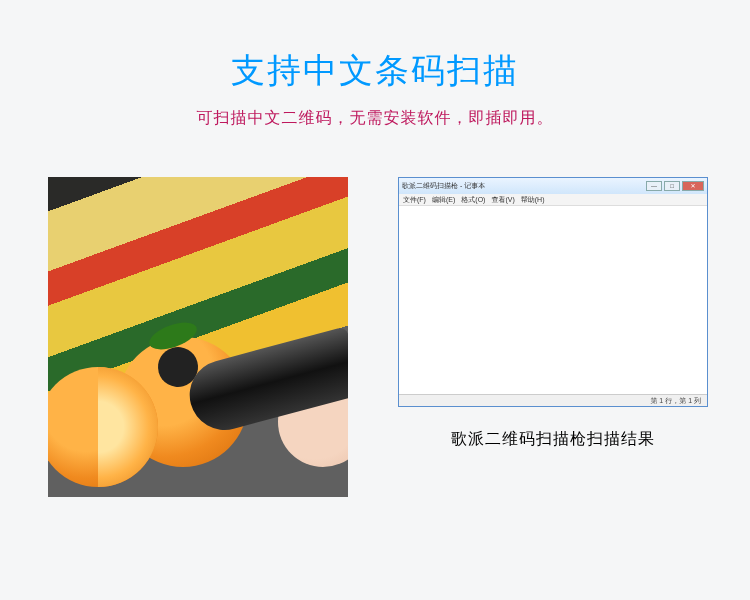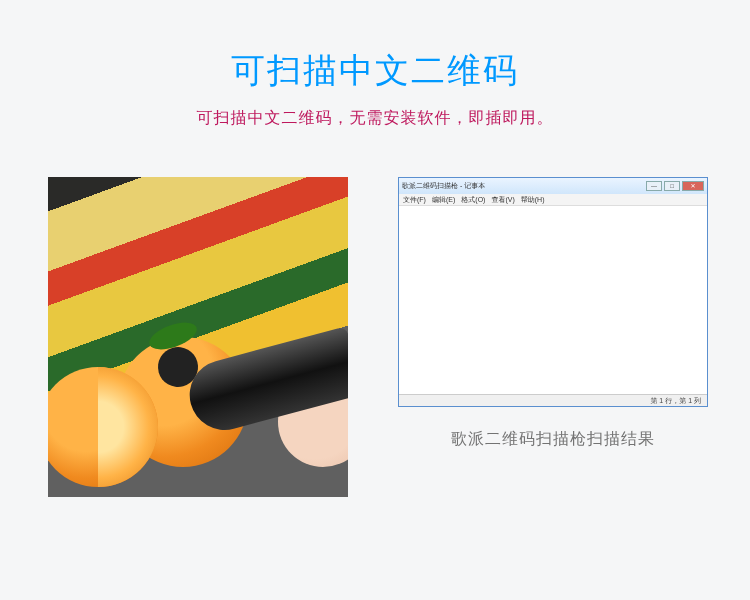--- a/index.html
+++ b/index.html
@@ -44,27 +44,27 @@
   
   .window { width:310px; height:230px; border:1px solid #5a8fcf; background:#fff; position:relative; }
   .titlebar { height:16px; background: linear-gradient(180deg,#eaf4ff 0%, #d0e6fb 100%); display:flex; align-items:center; justify-content:space-between; padding:0 3px; font-size:7px; color:#333; }
   .titlebar-text { overflow:hidden; white-space:nowrap; }
   .win-btns { display:flex; gap:2px; }
   .win-btn { width:16px; height:10px; border:1px solid #8aa; background:#e8f0f8; font-size:6px; line-height:8px; text-align:center; }
   .win-btn.close { background:#d8655a; color:#fff; width:22px; }
   .menubar { height:12px; background:#f4f4f4; font-size:7px; color:#333; padding:0 4px; display:flex; gap:6px; align-items:center; border-bottom:1px solid #ddd; }
   .editor { position:absolute; top:28px; left:0; right:0; bottom:12px; background:#fff; }
   .statusbar { position:absolute; bottom:0; left:0; right:0; height:12px; background:#f0f0f0; border-top:1px solid #ccc; font-size:7px; color:#444; display:flex; justify-content:flex-end; align-items:center; padding-right:6px; }
-  .caption { text-align:center; font-size:16px; color:#737373; margin-top:22px; letter-spacing:1px; }
+  .caption { text-align:center; font-size:16px; color:#000000; margin-top:22px; letter-spacing:1px; }
 </style>
 </head>
 <body>
 
 <div class="header">
-  <div class="title">可扫描中文二维码</div>
+  <div class="title">支持中文条码扫描</div>
   <div class="subtitle">可扫描中文二维码，无需安装软件，即插即用。</div>
 </div>
 
 <div class="content">
   <div class="left-col">
     <div class="photo">
       <div class="orange1"></div>
       <div class="leaf1"></div>
       <div class="qr"></div>
       <div class="orange2"></div>

